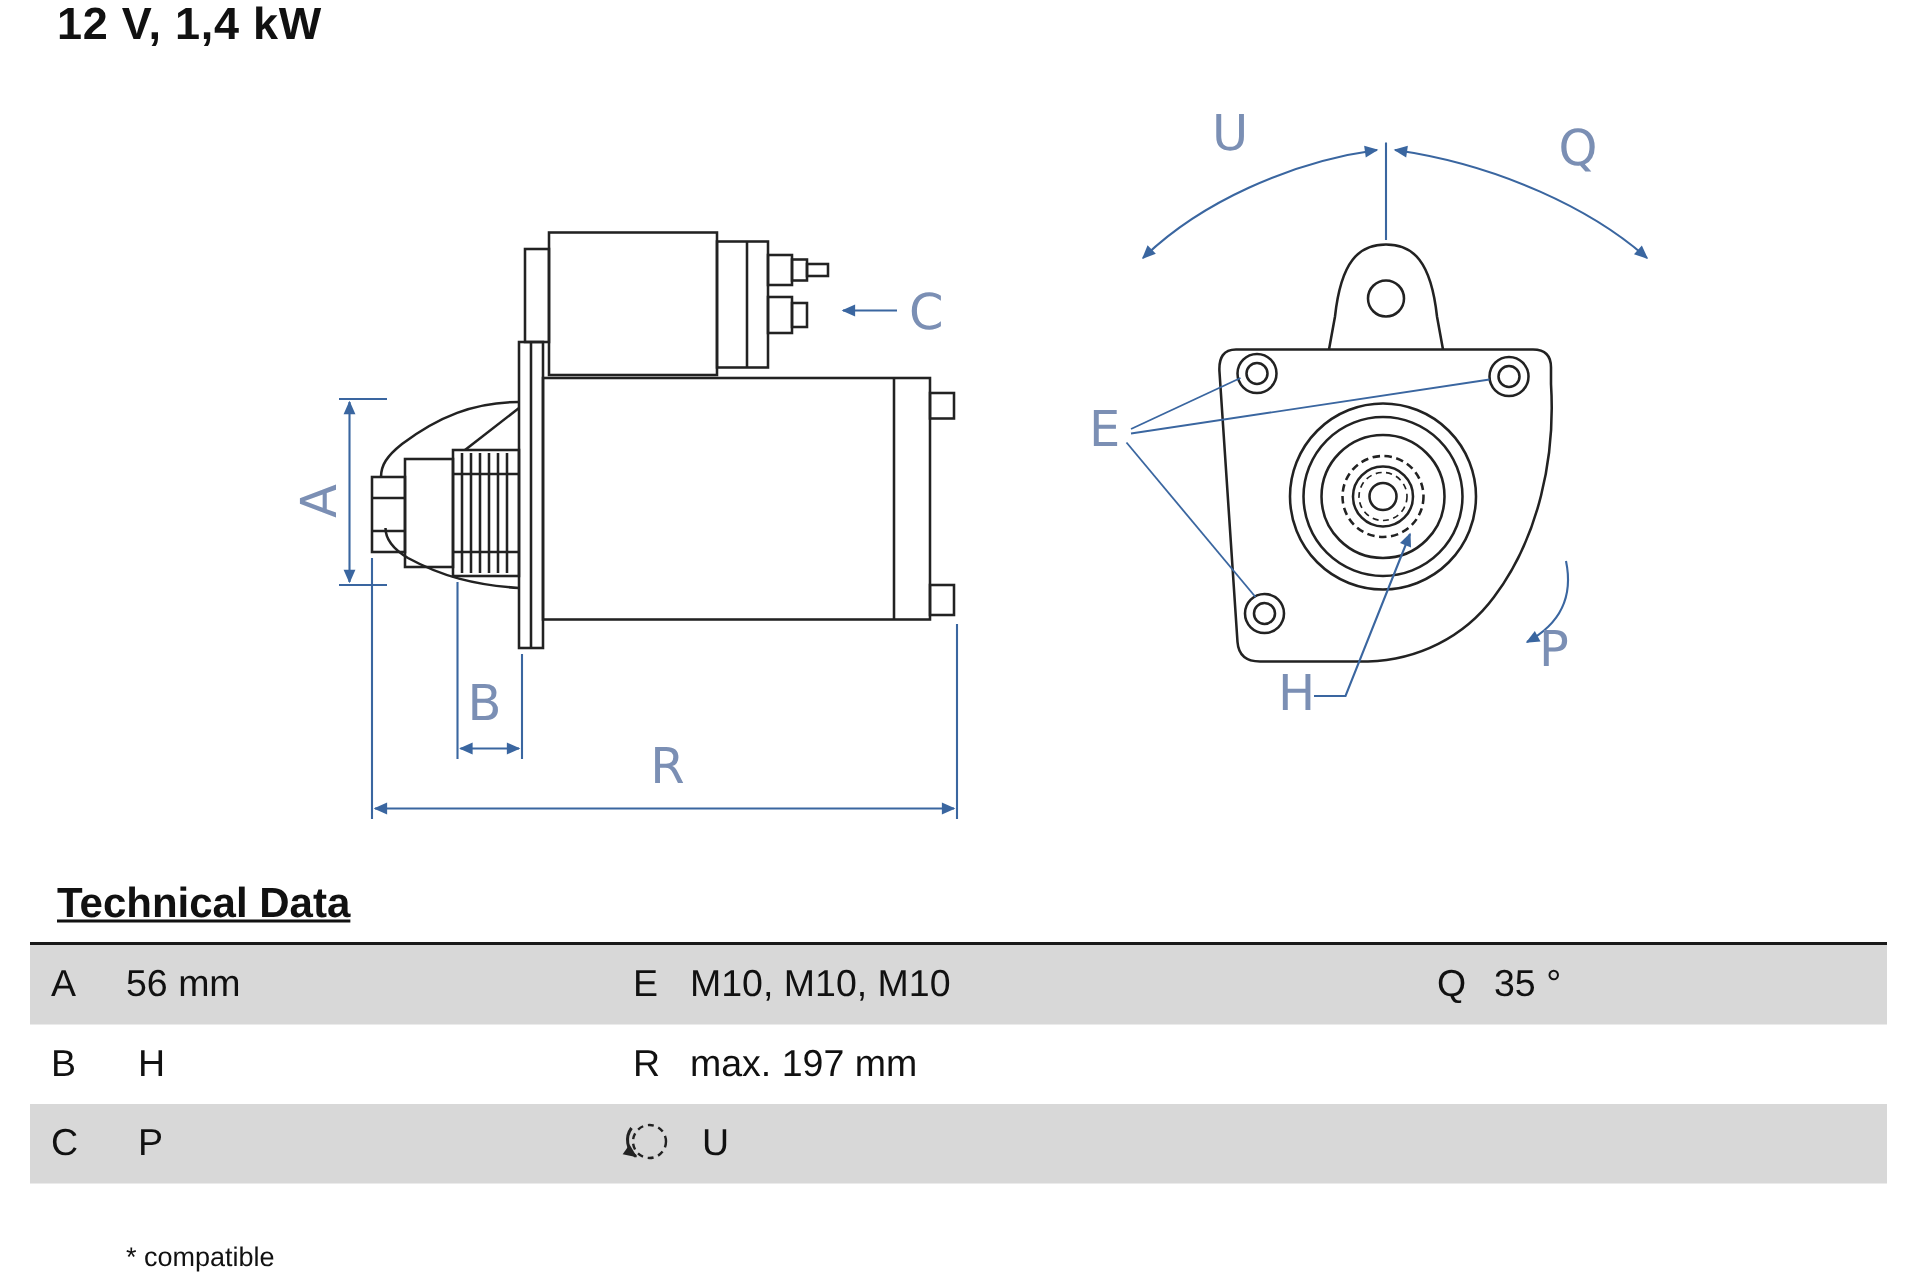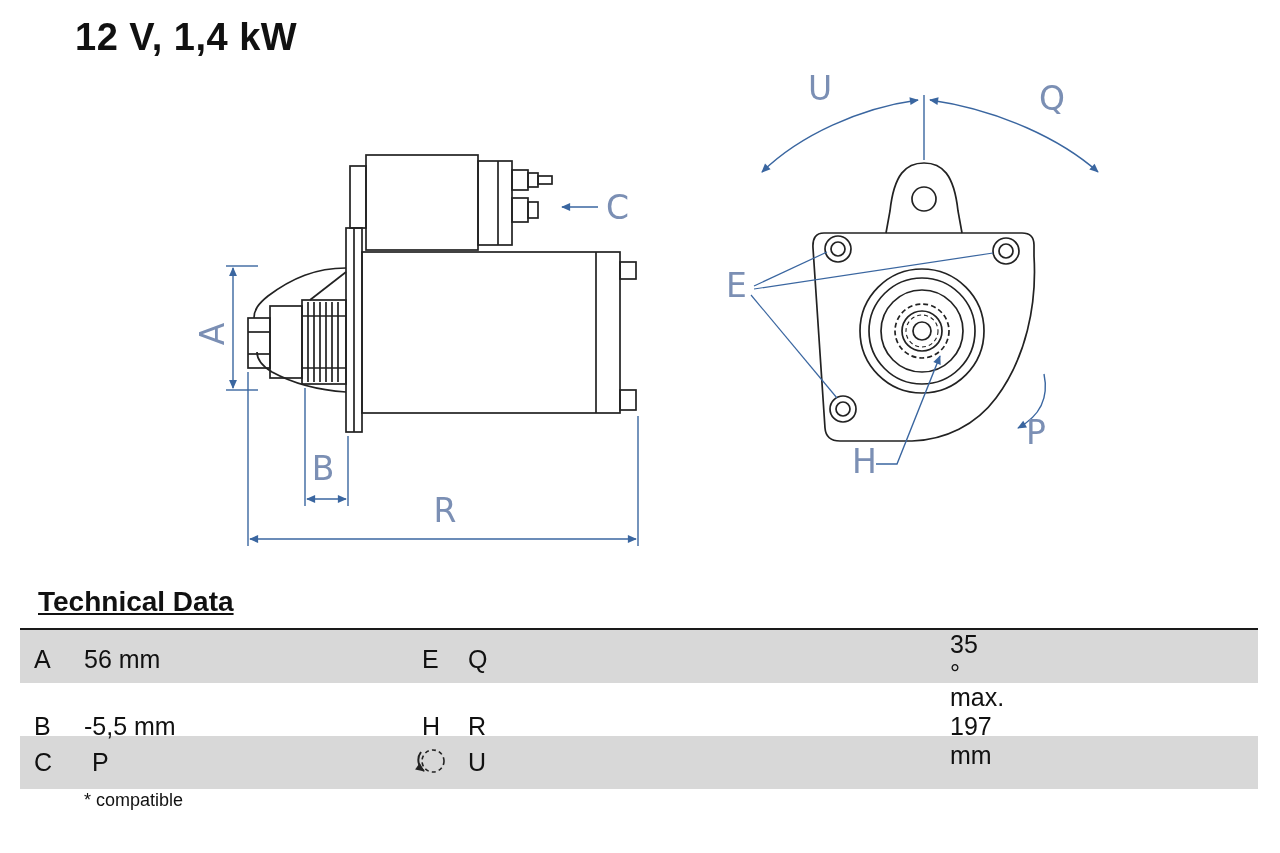--- a/index.html
+++ b/index.html
@@ -2,21 +2,21 @@
 <html><head>
 <meta charset="utf-8">
 <style>
   html,body{margin:0;padding:0;}
   body{
     width:1280px;height:853px;position:relative;background:#ffffff;
     font-family:"Liberation Sans",sans-serif;color:#111;overflow:hidden;
   }
   .abs{position:absolute;}
   #title{
-    left:38px;top:16px;font-size:38px;font-weight:bold;letter-spacing:0.5px;margin-left:37px;
+    left:38px;top:0;font-size:30px;font-weight:bold;letter-spacing:0.5px;
   }
   #tech-heading{
     left:38px;top:586px;font-size:28px;font-weight:bold;text-decoration:underline;
   }
   
   #diagram-svg{left:0;top:0;}
   .dim-label{
     font-family:"DejaVu Sans",sans-serif;font-size:33px;fill:#7b8fb4;font-weight:normal;
   }
   
@@ -26,21 +26,21 @@
   .t-row{
     display:grid;
     grid-template-columns:58px 330px 46px 490px 46px 1fr;
     align-items:center;height:53px;font-size:25px;
   }
   .t-row.shaded{background:#d8d8d8;}
   .t-key{padding-left:14px;}
   .t-val{padding-left:6px;}
   .t-val .rot-icon{vertical-align:middle;margin-top:-2px;}
   #footnote{
-    left:84px;top:790px;font-size:18px;text-align:center;
+    left:84px;top:828px;font-size:18px;text-align:center;
   }
 </style>
 </head>
 <body>
 
 <div class="abs" id="title">12 V, 1,4 kW</div>
 
 <svg class="abs" id="diagram-svg" width="1280" height="585" viewBox="0 0 1280 585">
   <defs>
     <marker id="arr" viewBox="0 0 10 10" refX="9" refY="5" markerWidth="11" markerHeight="9" markerUnits="userSpaceOnUse" orient="auto-start-reverse">
@@ -161,26 +161,26 @@
   <text class="dim-label" x="1026" y="444">P</text>
 </svg>
 
 <div class="abs" id="tech-heading">Technical Data</div>
 
 <div class="abs" id="tech-table">
   <div class="t-row shaded">
     <div class="t-key">A</div>
     <div class="t-val">56 mm</div>
     <div class="t-key">E</div>
+    <div class="t-val">M10, M10, M10</div>
     <div class="t-key">Q</div>
     <div class="t-val">35 °</div>
   </div>
   <div class="t-row">
     <div class="t-key">B</div>
-    <div class="t-val">-5,5 mm</div>
     <div class="t-key">H</div>
     <div class="t-key">R</div>
     <div class="t-val">max. 197 mm</div>
   </div>
   <div class="t-row shaded">
     <div class="t-key">C</div>
     <div class="t-key">P</div>
     <div class="t-val">
       <svg class="rot-icon" width="36" height="32" viewBox="0 0 36 32">
         <circle cx="19" cy="15" r="11" fill="none" stroke="#222" stroke-width="1.6" stroke-dasharray="4,3.2"></circle>

